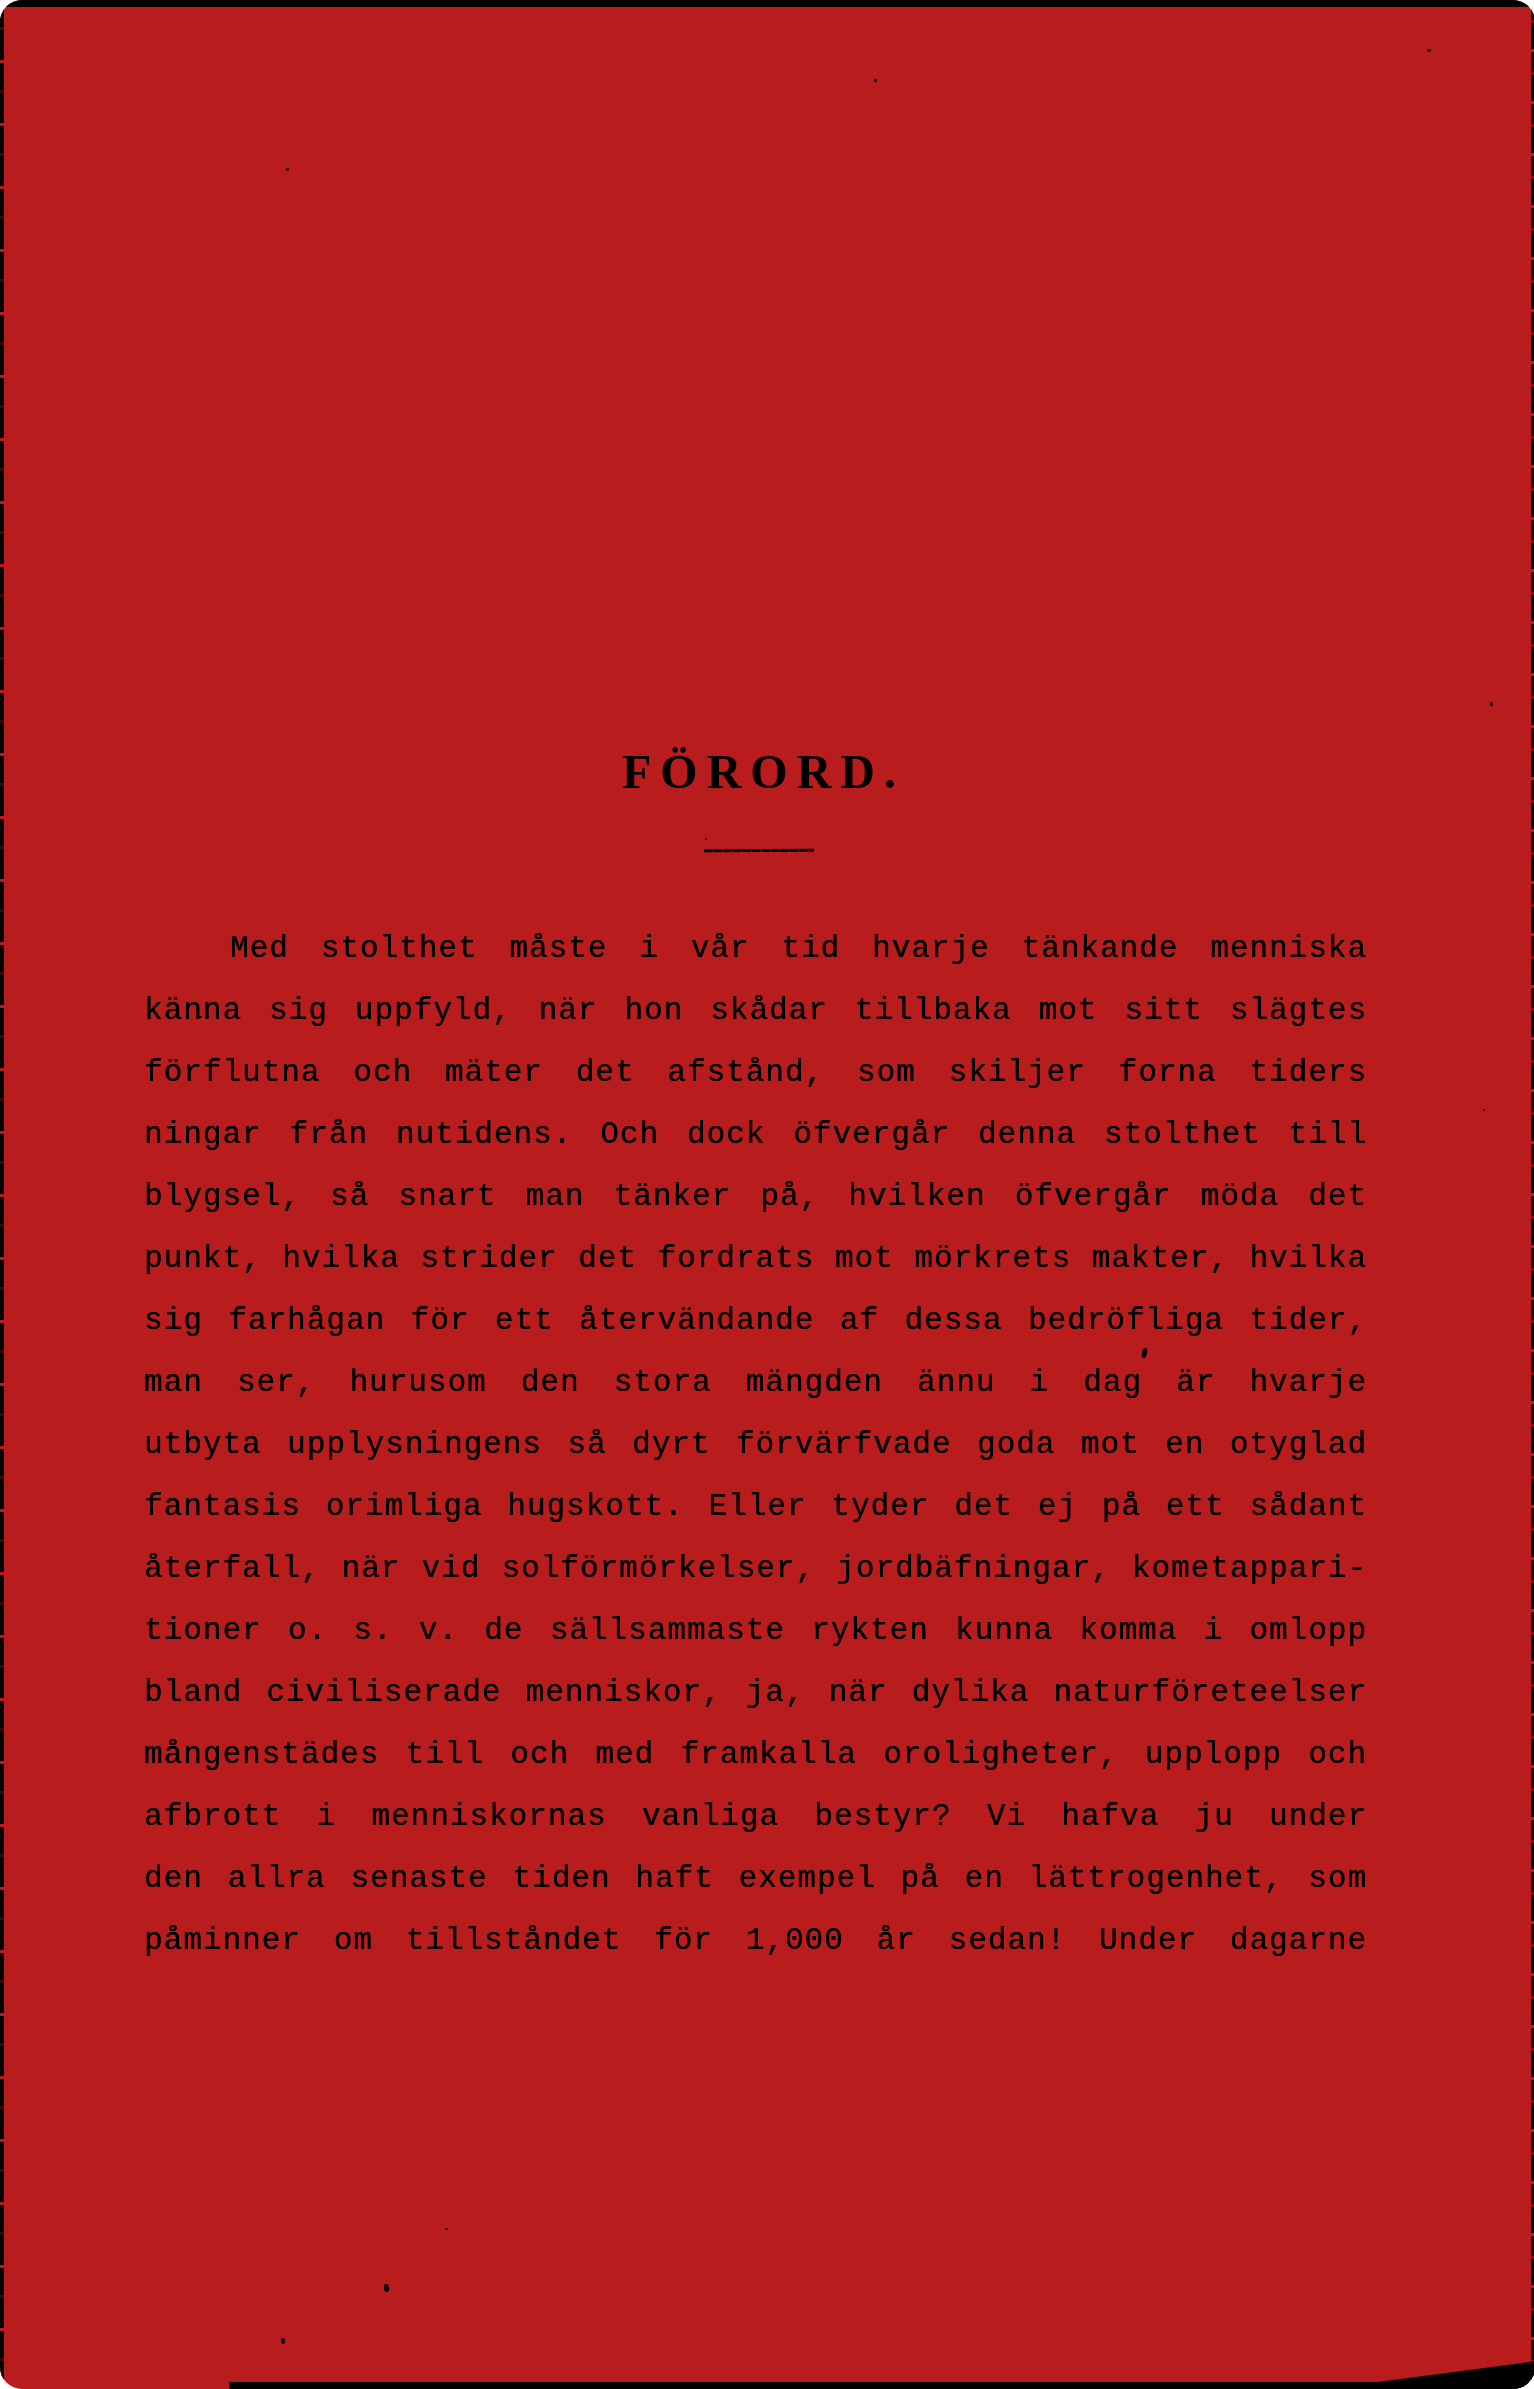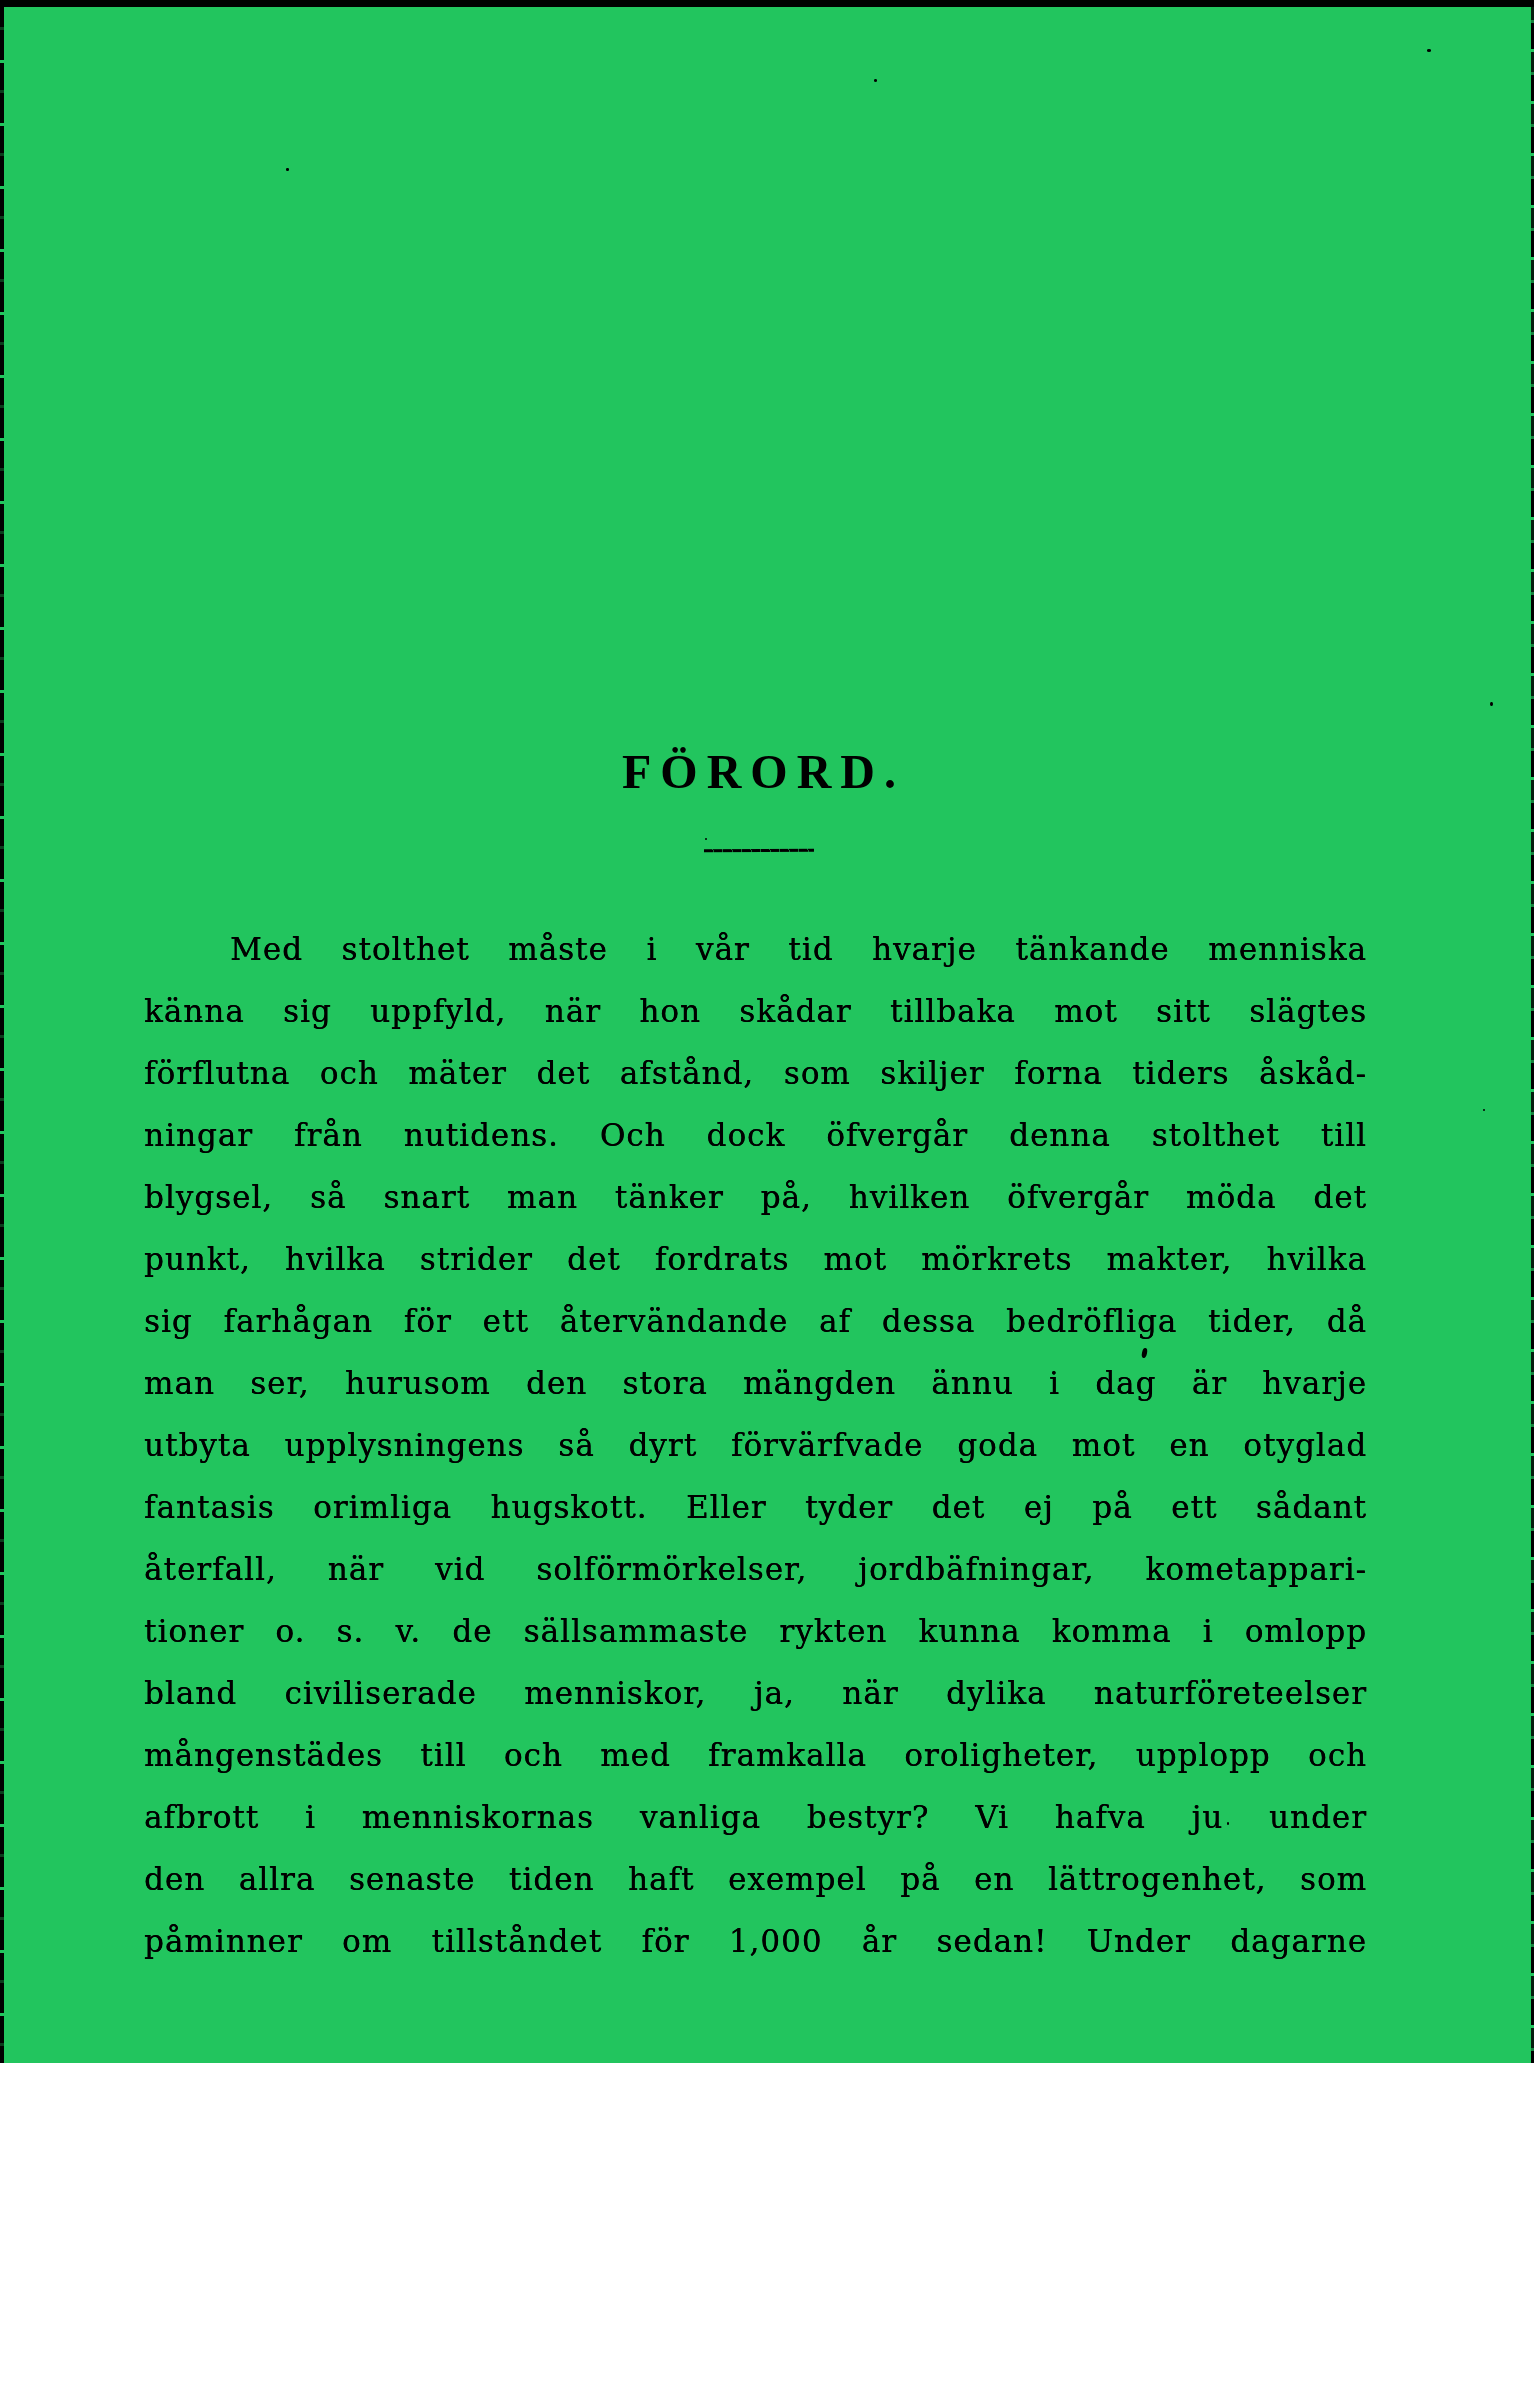--- a/index.html
+++ b/index.html
@@ -1,25 +1,26 @@
 <!DOCTYPE html>
 <html style="font-size:8px"><head>
 <meta charset="utf-8">
 <style>
   html, body { margin: 0; padding: 0; }
   body { background: #ffffff; }
 
   .page {
     position: relative;
     width: 1535px;
-    height: 2063px;
-    background: #22c55e;
+    height: 2389px;
+    background: #b91c1c;
     overflow: hidden;
     color: #000;
     font-family: "DejaVu Serif", serif;
+    border-radius: 22px;
   }
 
   
   .edge { position: absolute; background: #000; }
   .edge-top { left: 0; top: 0; width: 1535px; height: 6.5px; }
   .edge-left {
     left: 0; top: 0; width: 3.5px; height: 2389px;
     background: repeating-linear-gradient(180deg,
       #000 0 27px, rgba(0,0,0,.7) 27px 30px,
       #000 30px 60px, rgba(0,0,0,0) 60px 63px);
@@ -64,20 +65,21 @@
     font-size: 31px;
     line-height: 62px;
     letter-spacing: 1px;
     text-shadow: 0.3px 0 0 #000;
   }
   .line {
     text-align: justify;
     text-align-last: justify;
     height: 62px;
     overflow: hidden;
+    font-family: Liberation Mono, monospace;
   }
   .line.first { text-indent: 86px; }
 
   
   .speck { position: absolute; background: #000; border-radius: 50%; }
   .s1  { left: 1142px; top: 1348px; width: 5px; height: 10px; transform: rotate(12deg); }
   .s2  { left: 384px;  top: 2284px; width: 4.5px;  height: 7.5px; transform: rotate(-8deg); }
   .s3  { left: 281px;  top: 2338px; width: 4px;  height: 5.5px; }
   .s4  { left: 1427px; top: 49px;   width: 3.5px;  height: 2.5px; }
   .s5  { left: 874px; top: 79px;  width: 3px;  height: 2.5px; }

